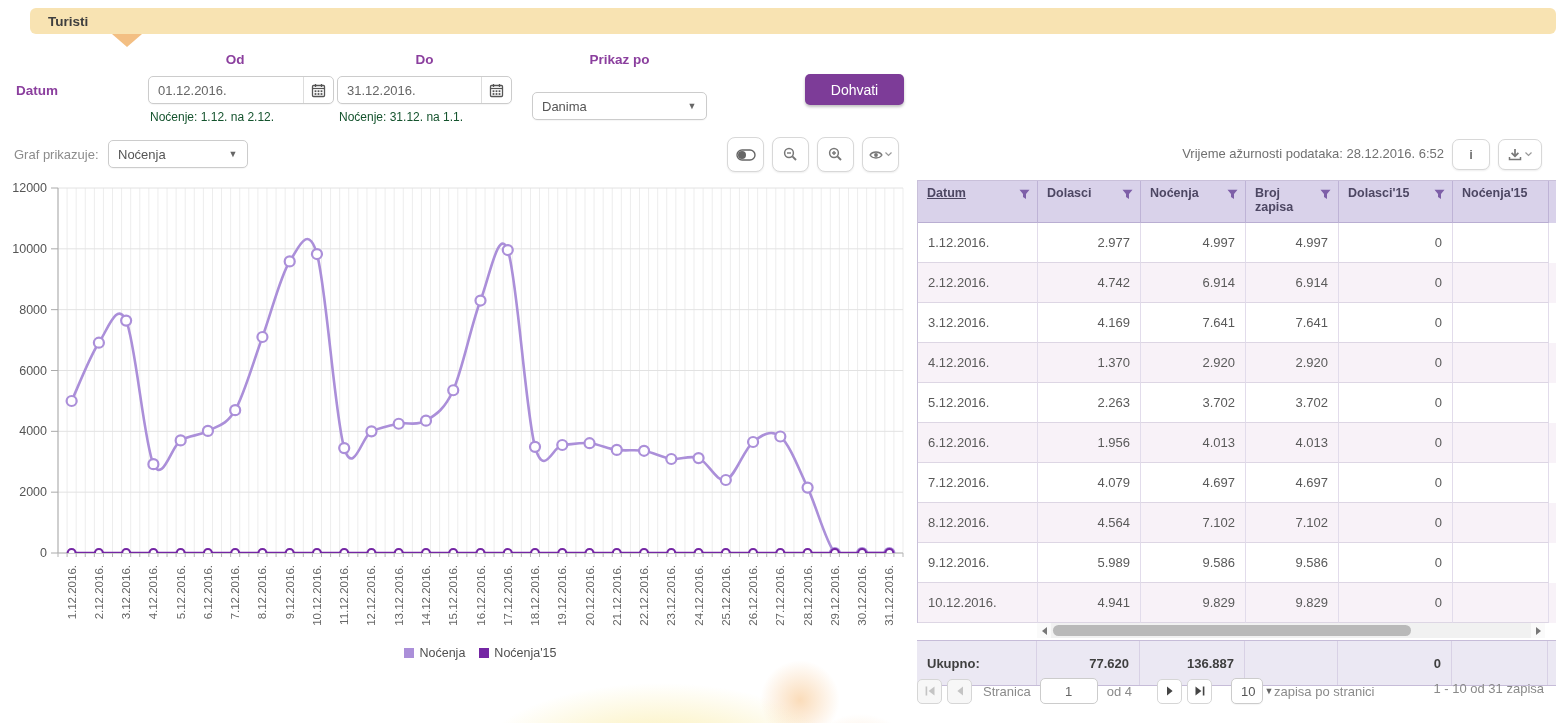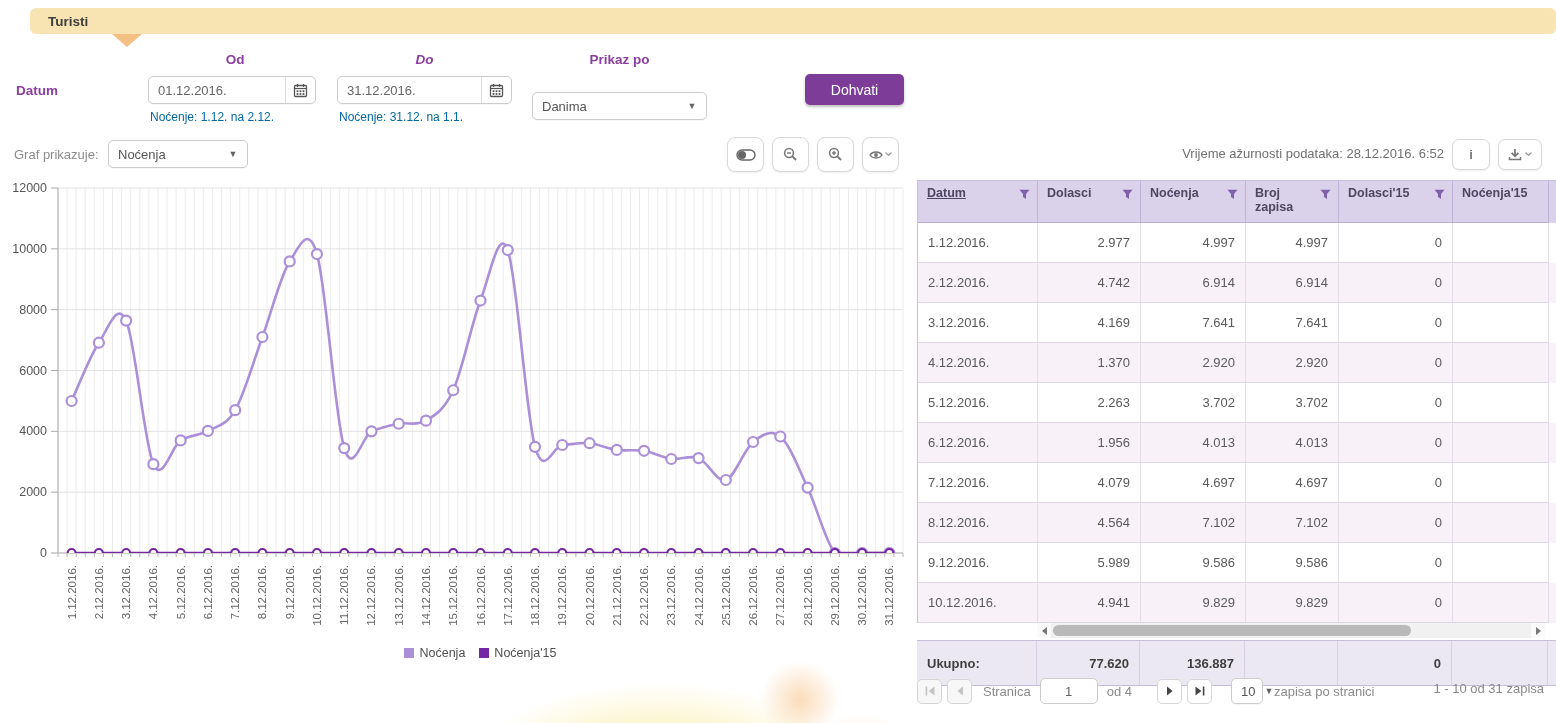--- a/index.html
+++ b/index.html
@@ -19,32 +19,32 @@
   
   .tabbar { left:30px; top:8px; right:0; height:26px; background:#f8e3b2; border-radius:6px;
             display:flex; align-items:center; padding-left:18px; }
   .tabbar .tab-label { font-weight:bold; color:#3e3e3e; font-size:13.5px; cursor:default; }
   .tab-pointer { left:112px; top:34px; width:0; height:0;
      border-left:15px solid transparent; border-right:15px solid transparent; border-top:13px solid #f3bf83; }
 
   
   .flabel { color:#8b3f9e; font-weight:bold; font-size:13.5px; }
   .lbl-od { left:148px; top:52px; width:174px; text-align:center; }
-  .lbl-do { left:337px; top:52px; width:175px; text-align:center;font-style:italic; }
+  .lbl-do { left:337px; top:52px; width:175px; text-align:center; }
   .lbl-prikaz { left:532px; top:52px; width:175px; text-align:center; }
   .lbl-datum { left:16px; top:83px; }
 
   
   .ibox { background:#fff; border:1px solid #ccc; border-radius:5px; height:28px; display:flex; align-items:stretch;
           box-shadow:0 1px 1px rgba(0,0,0,.04); }
   .ibox input { border:none; outline:none; flex:1; min-width:0; padding:0 9px; font:13px "Liberation Sans",sans-serif; color:#666; background:transparent; }
   .ibox .seg { width:30px; border-left:1px solid #ddd; display:flex; align-items:center; justify-content:center; cursor:pointer; }
-  .in-od { left:148px; top:76px; width:168px; }
+  .in-od { left:148px; top:76px; width:186px; }
   .in-do { left:337px; top:76px; width:175px; }
-  .hint { color:#0369a1; font-size:12px; }
+  .hint { color:#14532d; font-size:12px; }
   .hint-od { left:150px; top:110px; }
   .hint-do { left:339px; top:110px; }
 
   .fselect { background:#fff; border:1px solid #ccc; border-radius:5px; height:28px; display:flex; align-items:center;
              box-shadow:0 1px 1px rgba(0,0,0,.04); cursor:pointer; }
   .fselect .txt { flex:1; padding:0 9px; color:#555; }
   .fselect .arr { width:28px; text-align:center; color:#666; font-size:9px; }
   .sel-danima { left:532px; top:76px; width:175px;margin-top:16px; }
   .sel-graf { left:108px; top:140px; width:140px; }
 

